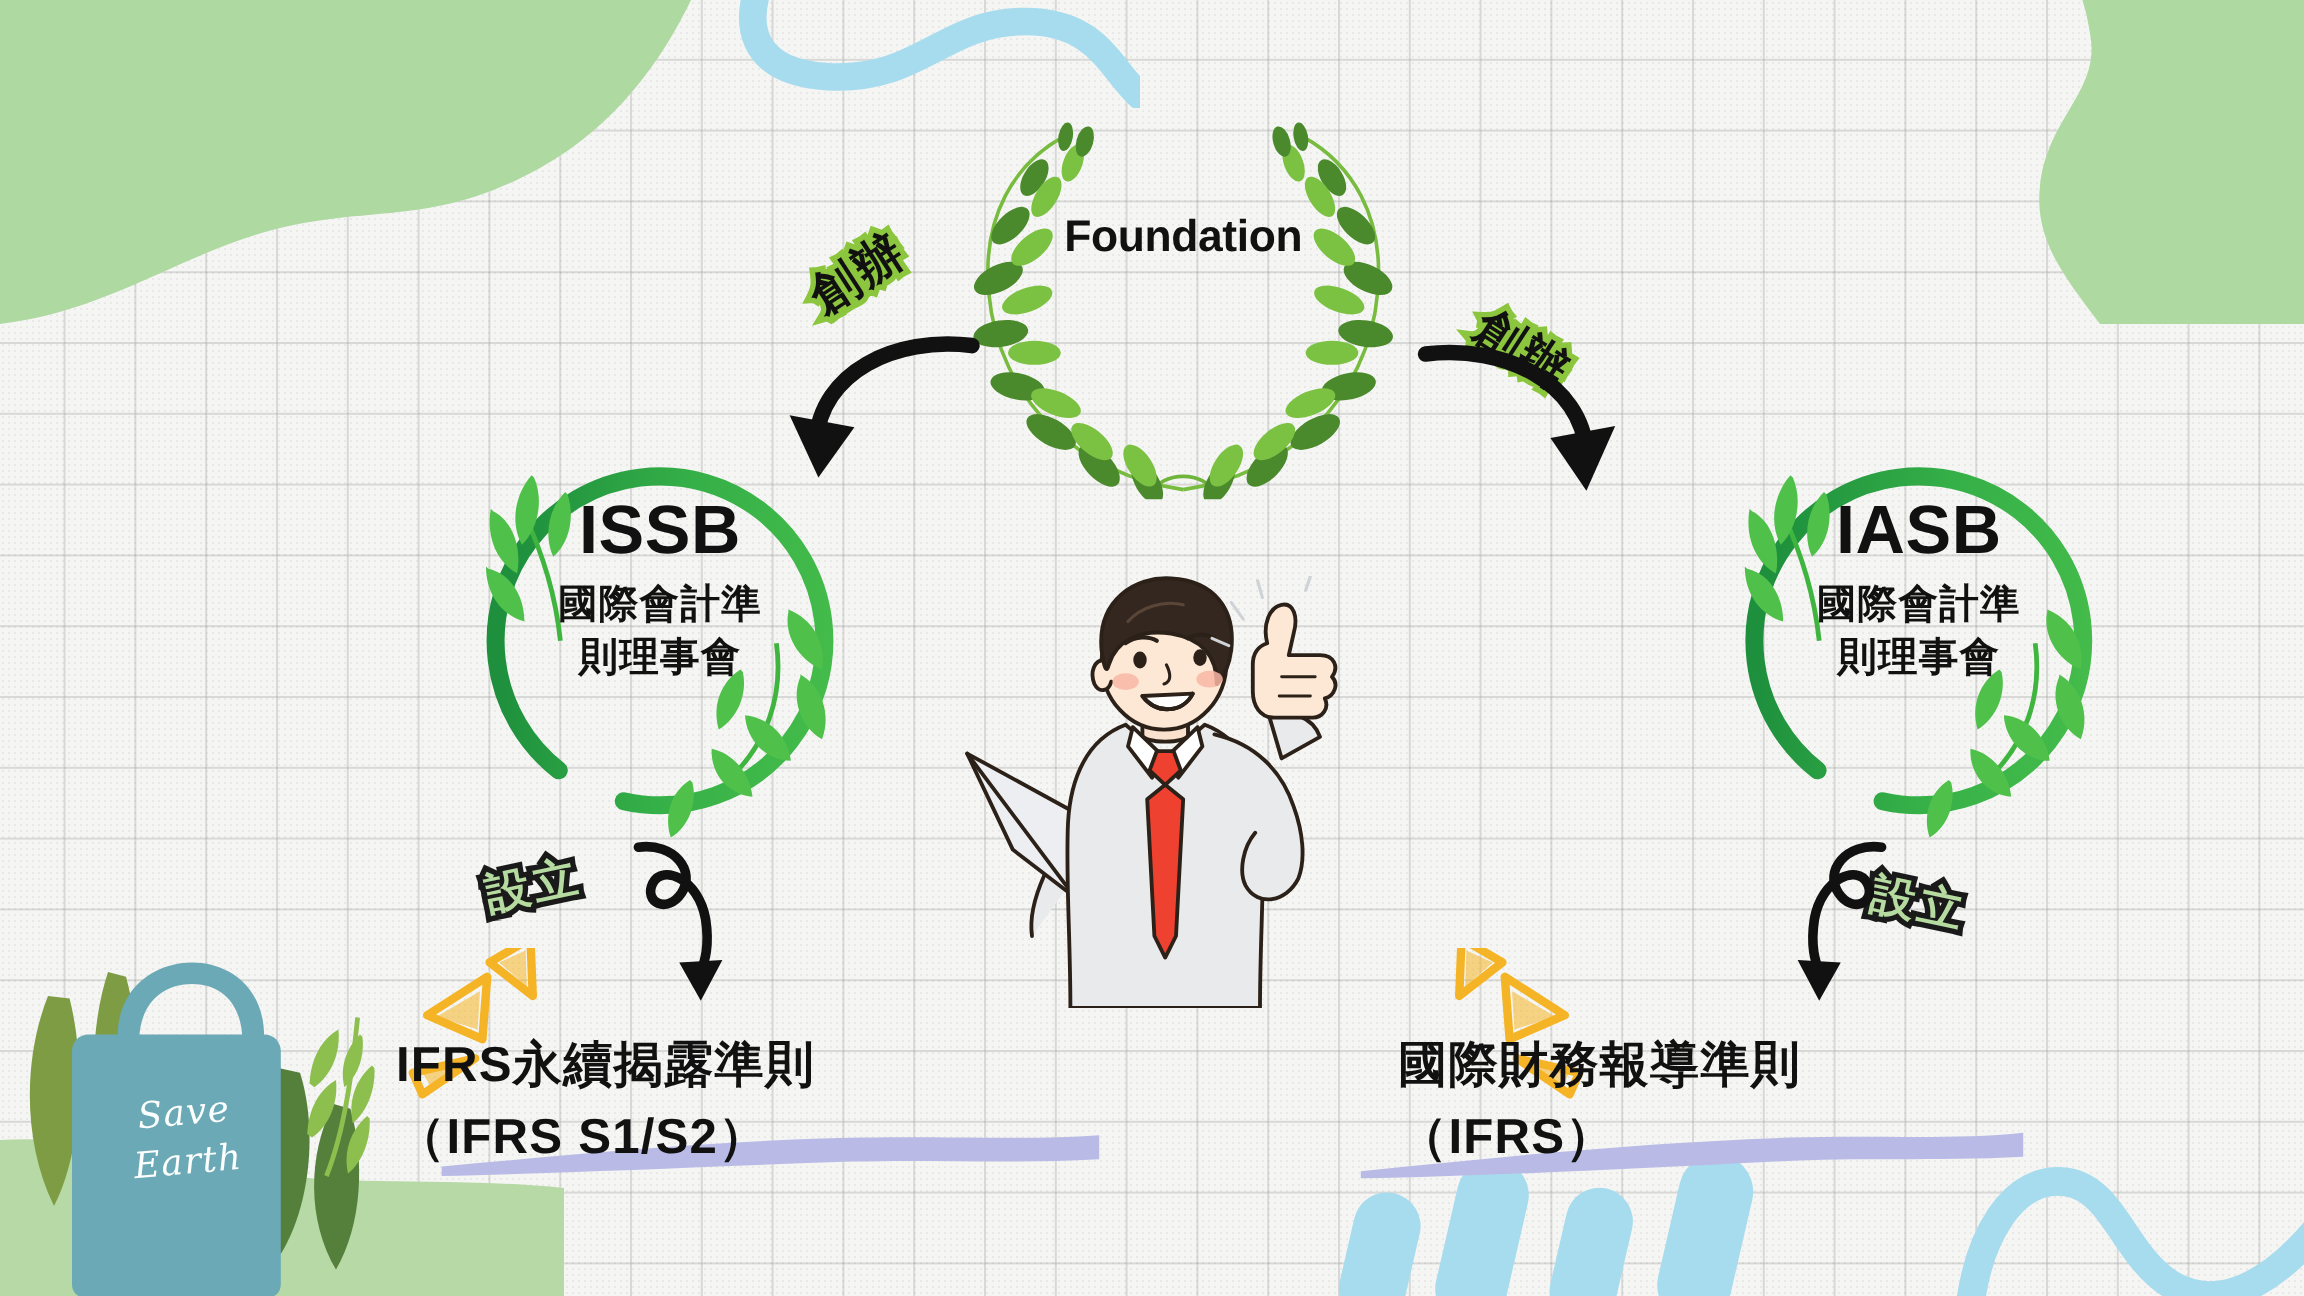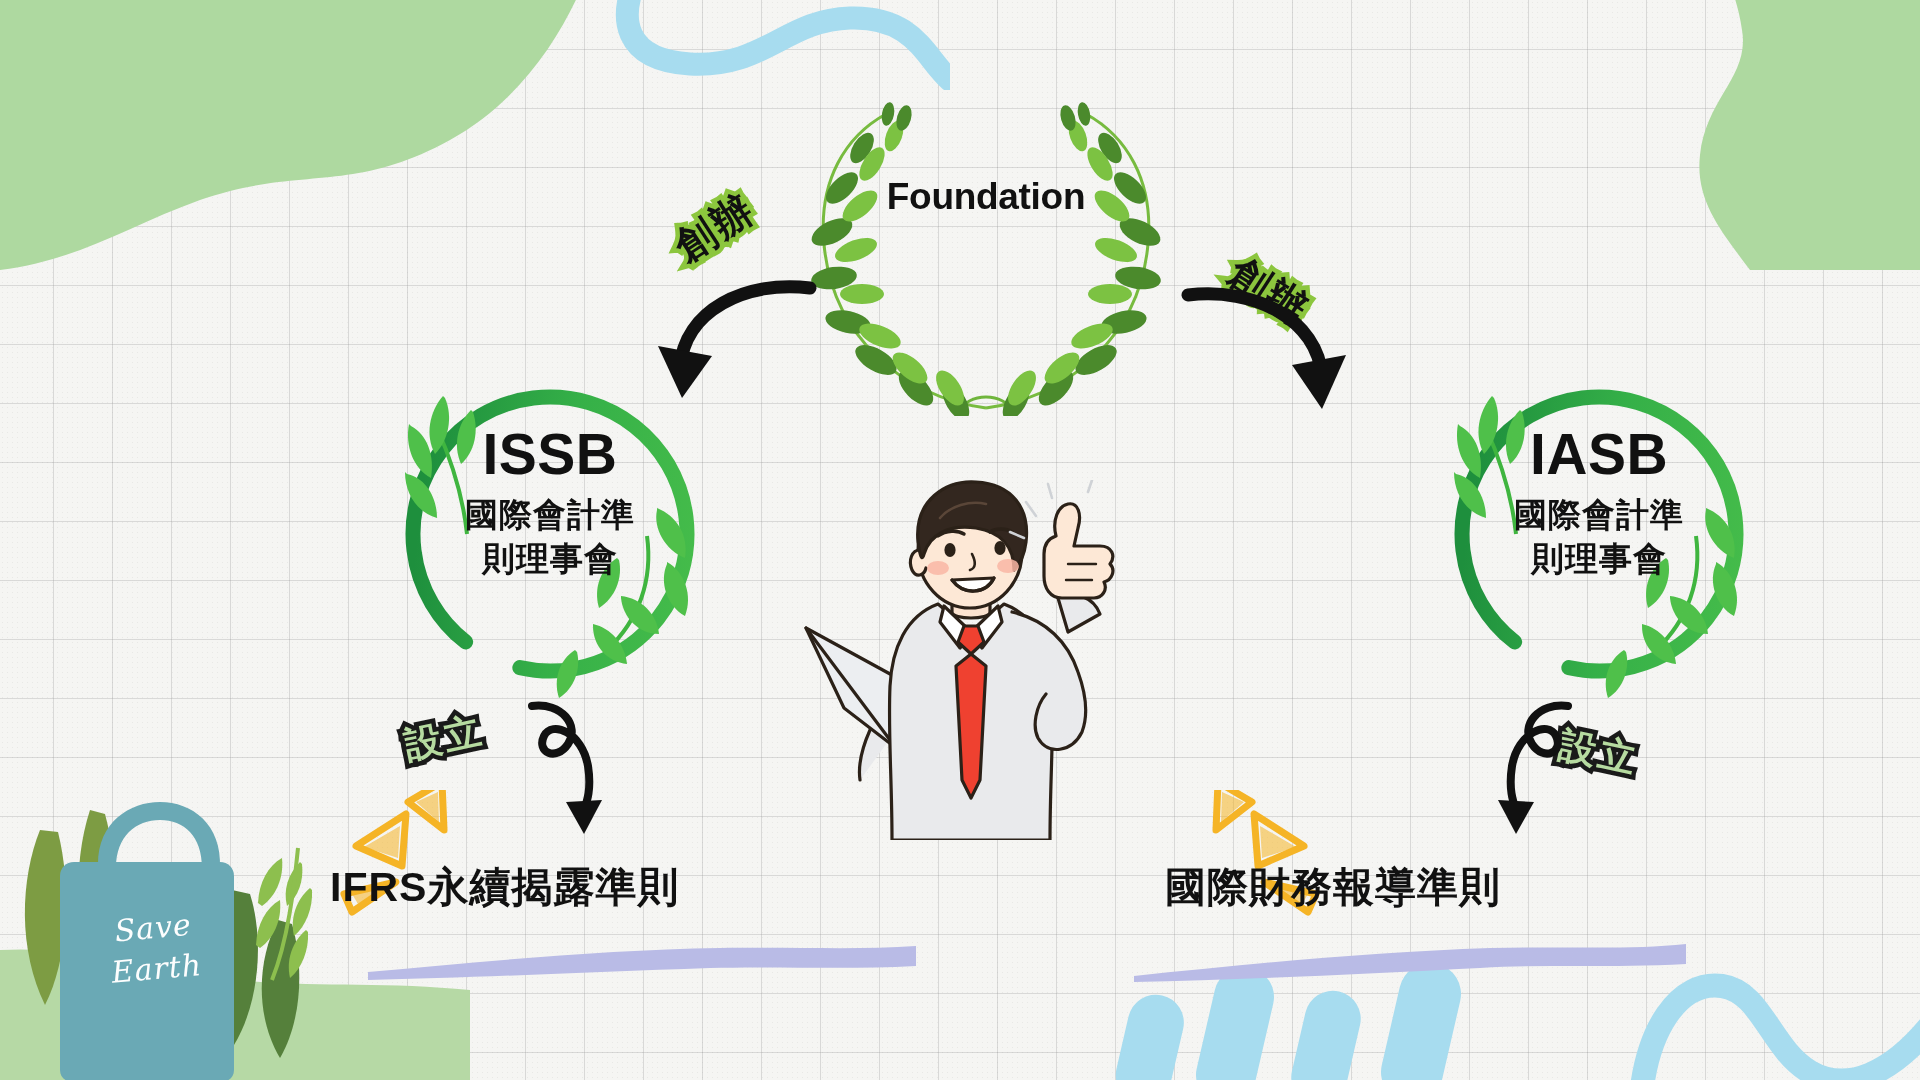--- a/index.html
+++ b/index.html
@@ -40,21 +40,21 @@
   .emblem .etext{
     position:absolute;left:0;right:0;top:74px;text-align:center;color:#111;
   }
   .emblem .e1{font-size:60px;font-weight:800;letter-spacing:1px;line-height:1.02;}
   .emblem .e2{font-size:37px;font-weight:800;letter-spacing:-.3px;margin-top:6px;}
 
   
   .org{position:absolute;width:330px;height:330px;}
   .org .ring{position:absolute;inset:0;}
   .org .otext{
-    position:absolute;left:0;right:0;top:46px;text-align:center;color:#111;margin-top:12px;
+    position:absolute;left:0;right:0;top:46px;text-align:center;color:#111;
   }
   .org .oabbr{font-size:57px;font-weight:800;letter-spacing:.5px;line-height:1;}
   .org .ozh{
     font-size:33px;font-weight:800;line-height:1.32;margin-top:10px;
     letter-spacing:1px;font-family:"Liberation Sans","DejaVu Sans",sans-serif;
   }
   #org-issb{left:385px;top:368px;}
   #org-iasb{left:1434px;top:368px;}
   .found-wrap{position:absolute;}
   .found-wrap .base,.found-wrap .top{
@@ -405,24 +405,26 @@
   </div>
   <div class="underline" style="right:230px;top:942px;">
     <svg width="560" height="40" viewBox="0 0 560 40">
       <path d="M4,34 C120,22 240,10 360,6 C440,4 500,8 556,2 L556,22
                C480,26 420,22 350,26 C230,32 110,38 4,40 Z" fill="#b9bbe6"></path>
     </svg>
   </div>
 
   <div class="std" id="std-left">
     <div class="l1">IFRS永續揭露準則</div>
+    <div class="l2">（IFRS S1/S2）</div>
   </div>
 
   <div class="std" id="std-right">
     <div class="l1">國際財務報導準則</div>
+    <div class="l2">（IFRS）</div>
   </div>
 
   <div class="person">
     <svg width="360" height="360" viewBox="0 0 360 360">
       <g stroke="#2b2118" stroke-width="3.2" stroke-linejoin="round" stroke-linecap="round">
 
         <path d="M140,190 C108,200 84,220 70,250 C62,268 58,286 60,300" fill="#e9eaec"></path>
 
         <path d="M6,148 L112,206 L96,268 L44,228 Z" fill="#eceef1"></path>
         <path d="M6,148 L96,268" fill="none"></path>

